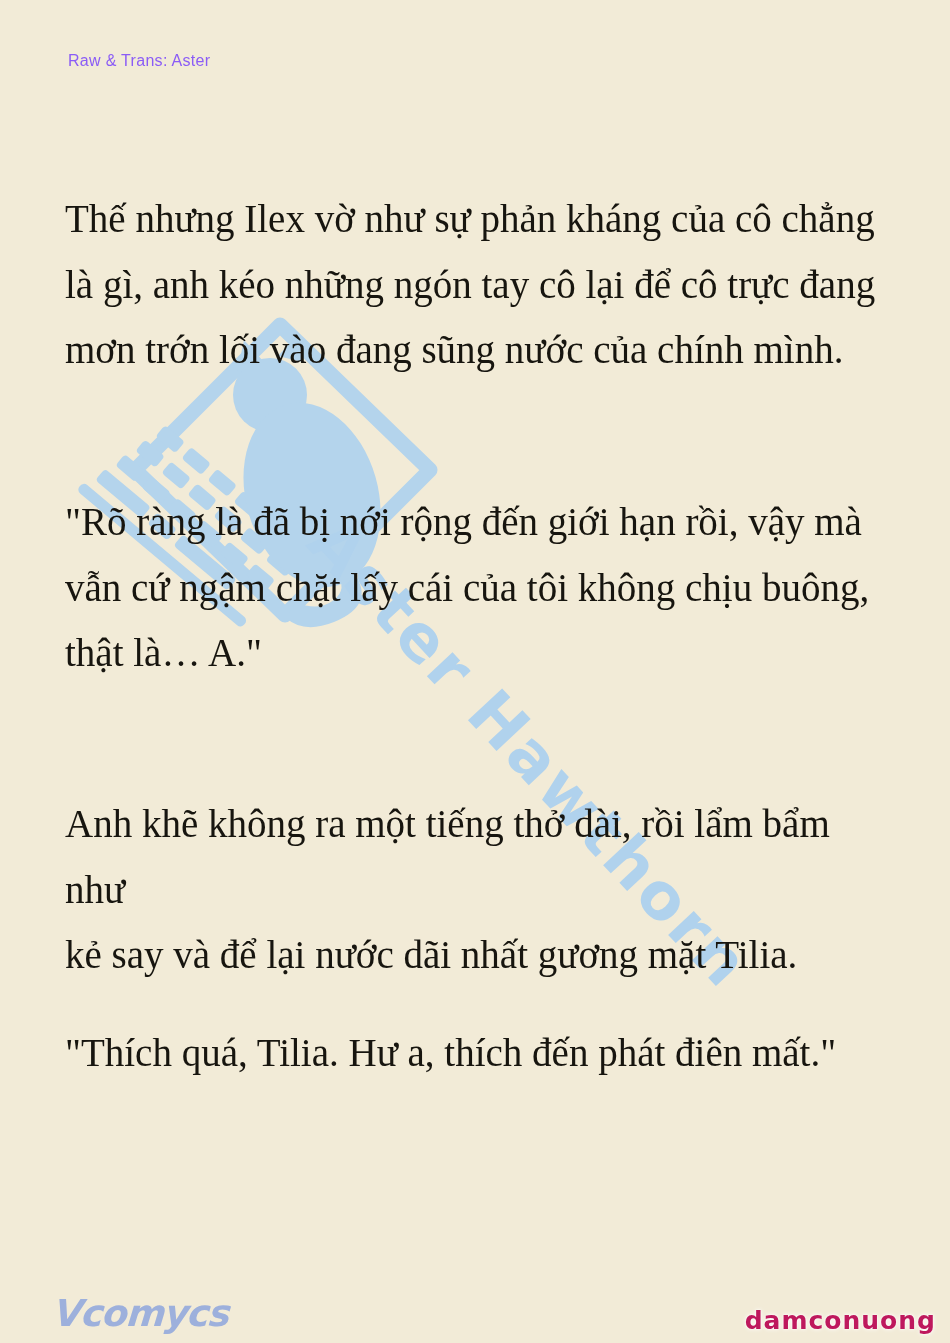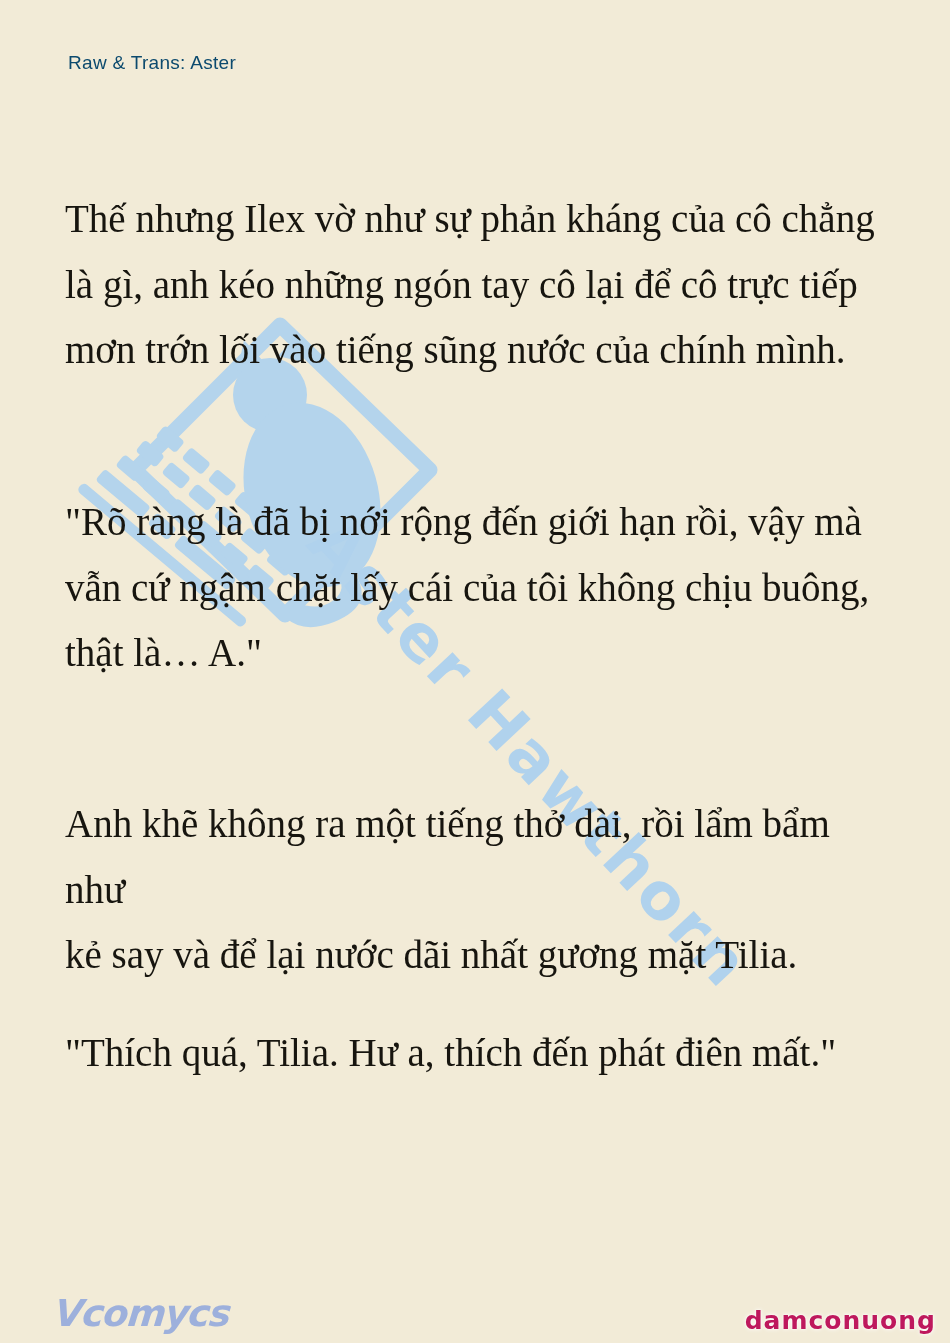--- a/index.html
+++ b/index.html
@@ -10,23 +10,23 @@
     background: #f2ebd7;
     overflow: hidden;
     font-family: "Liberation Serif", serif;
   }
   
   .credit {
     position: absolute;
     left: 68px;
     top: 52px;
     font-family: "Liberation Sans", sans-serif;
-    font-size: 19px;
+    font-size: 16px;
     letter-spacing: .3px;
-    color: #0c4a6e;
+    color: #8b5cf6;
     z-index: 2;
   }
   
   .para {
     position: absolute;
     left: 65px;
     right: 55px;
     font-size: 39px;
     line-height: 65.5px;
     color: #17150f;
@@ -145,22 +145,22 @@
       <circle cx="270" cy="395" r="37"></circle>
       <ellipse cx="312" cy="495" rx="66" ry="94" transform="rotate(-16 312 495)"></ellipse>
       <path d="M 352,570 q 26,34 -18,52 q -30,12 -48,-4 l 10,-16 q 22,10 38,-2 q 14,-12 2,-26 z"></path>
     </g>
   </svg>
 
   <div class="wm-text">Aster Hawthorn</div>
 
   <div class="para para-1">
     <div>Thế nhưng Ilex vờ như sự phản kháng của cô chẳng</div>
-    <div>là gì, anh kéo những ngón tay cô lại để cô trực tiếp</div>
-    <div>mơn trớn lối vào tiếng sũng nước của chính mình.</div>
+    <div>là gì, anh kéo những ngón tay cô lại để cô trực đang</div>
+    <div>mơn trớn lối vào đang sũng nước của chính mình.</div>
   </div>
 
   <div class="para para-2">
     <div>"Rõ ràng là đã bị nới rộng đến giới hạn rồi, vậy mà</div>
     <div>vẫn cứ ngậm chặt lấy cái của tôi không chịu buông,</div>
     <div>thật là… A."</div>
   </div>
 
   <div class="para para-3">
     <div>Anh khẽ không ra một tiếng thở dài, rồi lẩm bẩm như</div>

